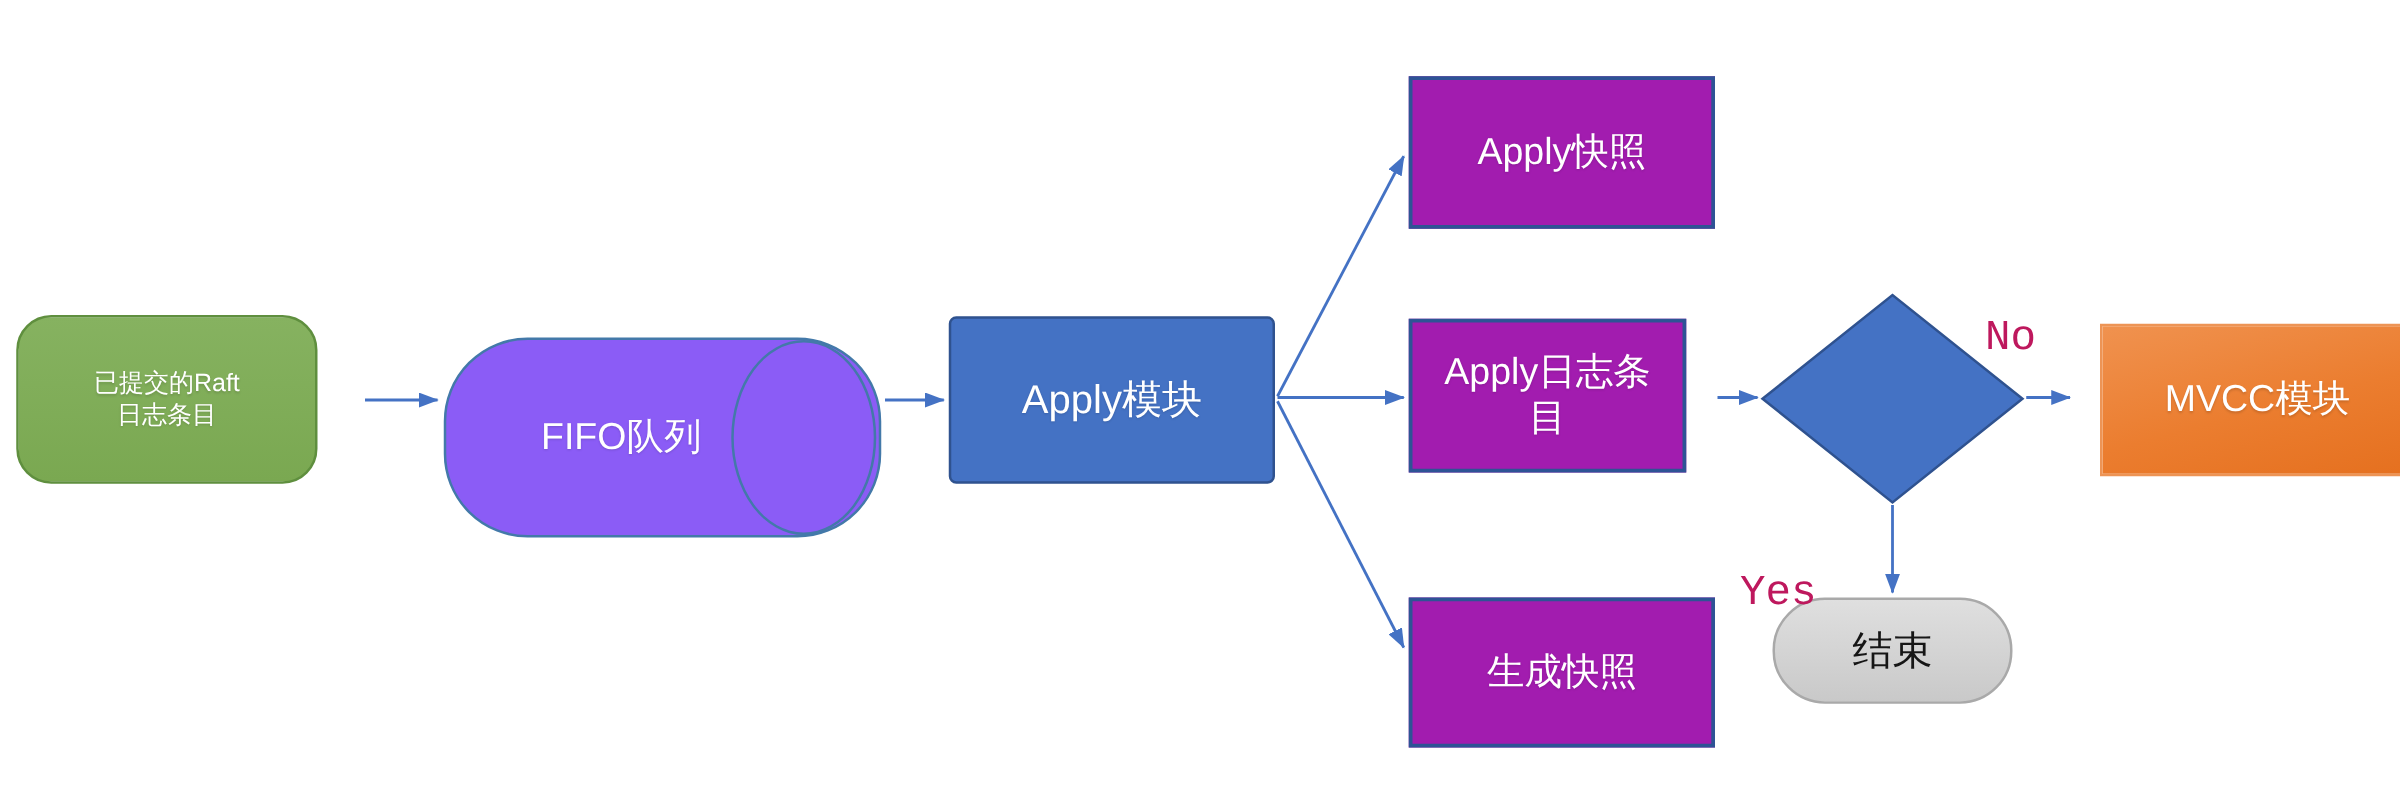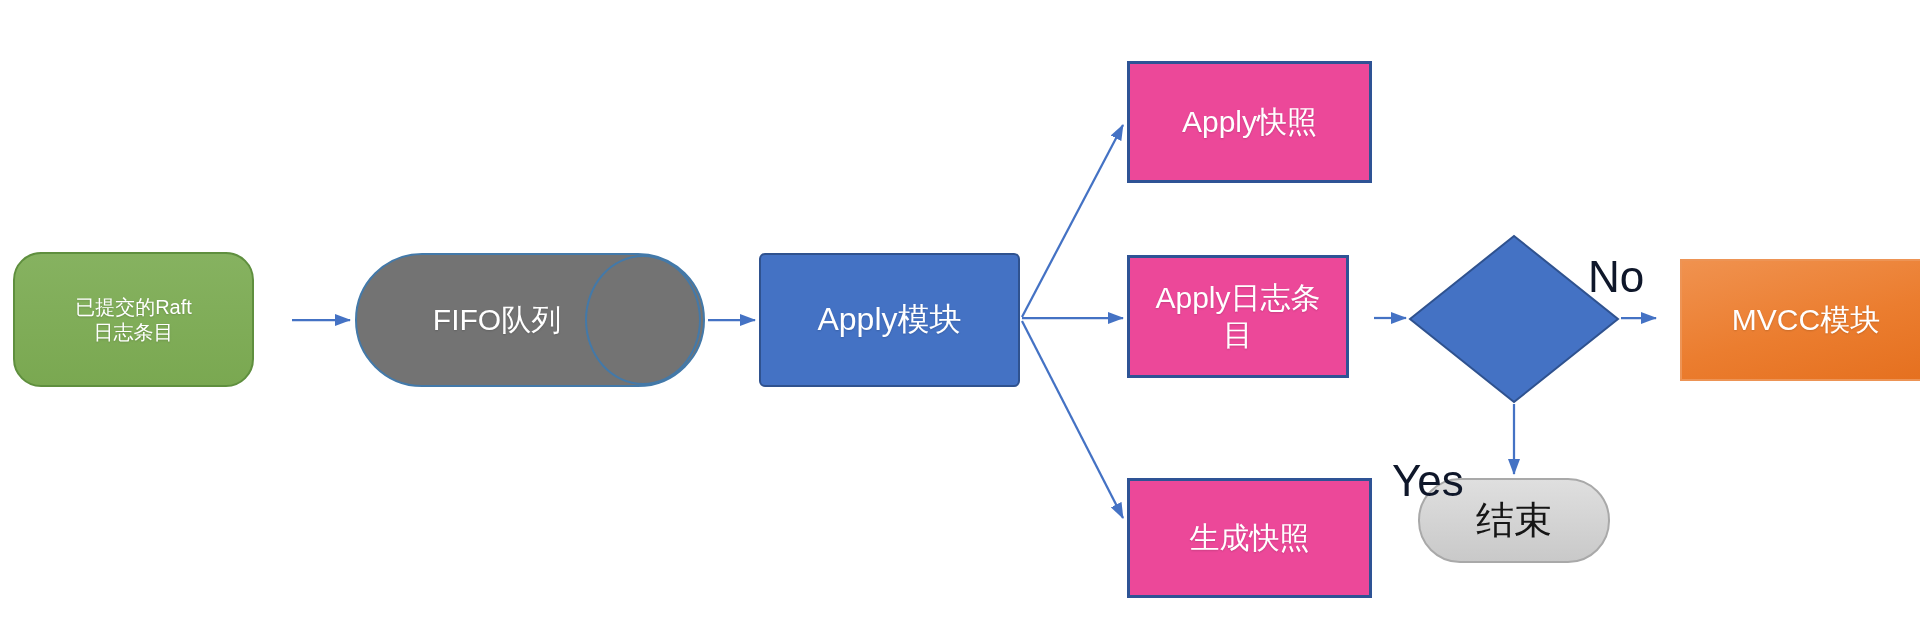--- a/index.html
+++ b/index.html
@@ -35,22 +35,22 @@
     text-shadow: 0 1px 2px rgba(0,0,0,0.15);
   }
   .node-committed-raft {
     left: 13px; top: 252px; width: 241px; height: 135px;
     background: linear-gradient(180deg, #86B260 0%, #7AA851 100%);
     border: 2px solid #5F8F3E;
     border-radius: 28px;
     font-size: 20px;
   }
   .node-fifo {
-    left: 355px; top: 253px; width: 350px; height: 134px;
-    background: #737373;
+    left: 355px; top: 270px; width: 350px; height: 160px;
+    background: #8b5cf6;
     border: 2px solid #4379A9;
     border-radius: 67px;
     font-size: 30px;
     padding-right: 66px;
   }
   .fifo-face {
     position: absolute;
     right: 2px; top: 0px;
     width: 116px; height: 100%;
     box-sizing: border-box;
@@ -59,21 +59,21 @@
     background: transparent;
   }
   .node-apply-module {
     left: 759px; top: 253px; width: 261px; height: 134px;
     background: #4472C4;
     border: 2px solid #2F528F;
     border-radius: 6px;
     font-size: 32px;
   }
   .rect-blue {
-    background: #ec4899;
+    background: #a21caf;
     border: 3px solid #2E5395;
     font-size: 30px;
   }
   .node-apply-snapshot   { left: 1127px; top: 61px;  width: 245px; height: 122px; }
   .node-apply-log        { left: 1127px; top: 255px; width: 222px; height: 123px; }
   .node-generate-snapshot{ left: 1127px; top: 478px; width: 245px; height: 120px; justify-content: center; }
   .node-decision-label {
     left: 1424px; top: 285px; width: 180px; height: 68px;
     background: transparent;
     font-size: 23px;
@@ -84,29 +84,30 @@
     background: linear-gradient(165deg, #F0924F 0%, #EB7D2F 55%, #E5701F 100%);
     border: 2px solid #ED9455;
     font-size: 30px;
   }
   .node-end {
     left: 1418px; top: 478px; width: 192px; height: 85px;
     background: linear-gradient(180deg, #DFDFDF 0%, #C9C9C9 100%);
     border: 2px solid #A9A9A9;
     border-radius: 42px;
     color: #161616;
-    font-size: 38px;
+    font-size: 32px;
     text-shadow: none;
   }
   .edge-label {
     position: absolute;
     z-index: 3;
-    color: #0f172a;
-    font-size: 44px;
+    color: #be185d;
+    font-size: 34px;
     text-shadow: none;
+    font-family: Liberation Mono, monospace;
   }
   .edge-label-no  { left: 1588px; top: 252px; }
   .edge-label-yes { left: 1392px; top: 420px; margin-top: 36px; }
 </style>
 </head>
 <body>
 
 <div class="canvas">
 
   <svg class="connector-layer" width="1920" height="641" viewBox="0 0 1920 641" xmlns="http://www.w3.org/2000/svg">

